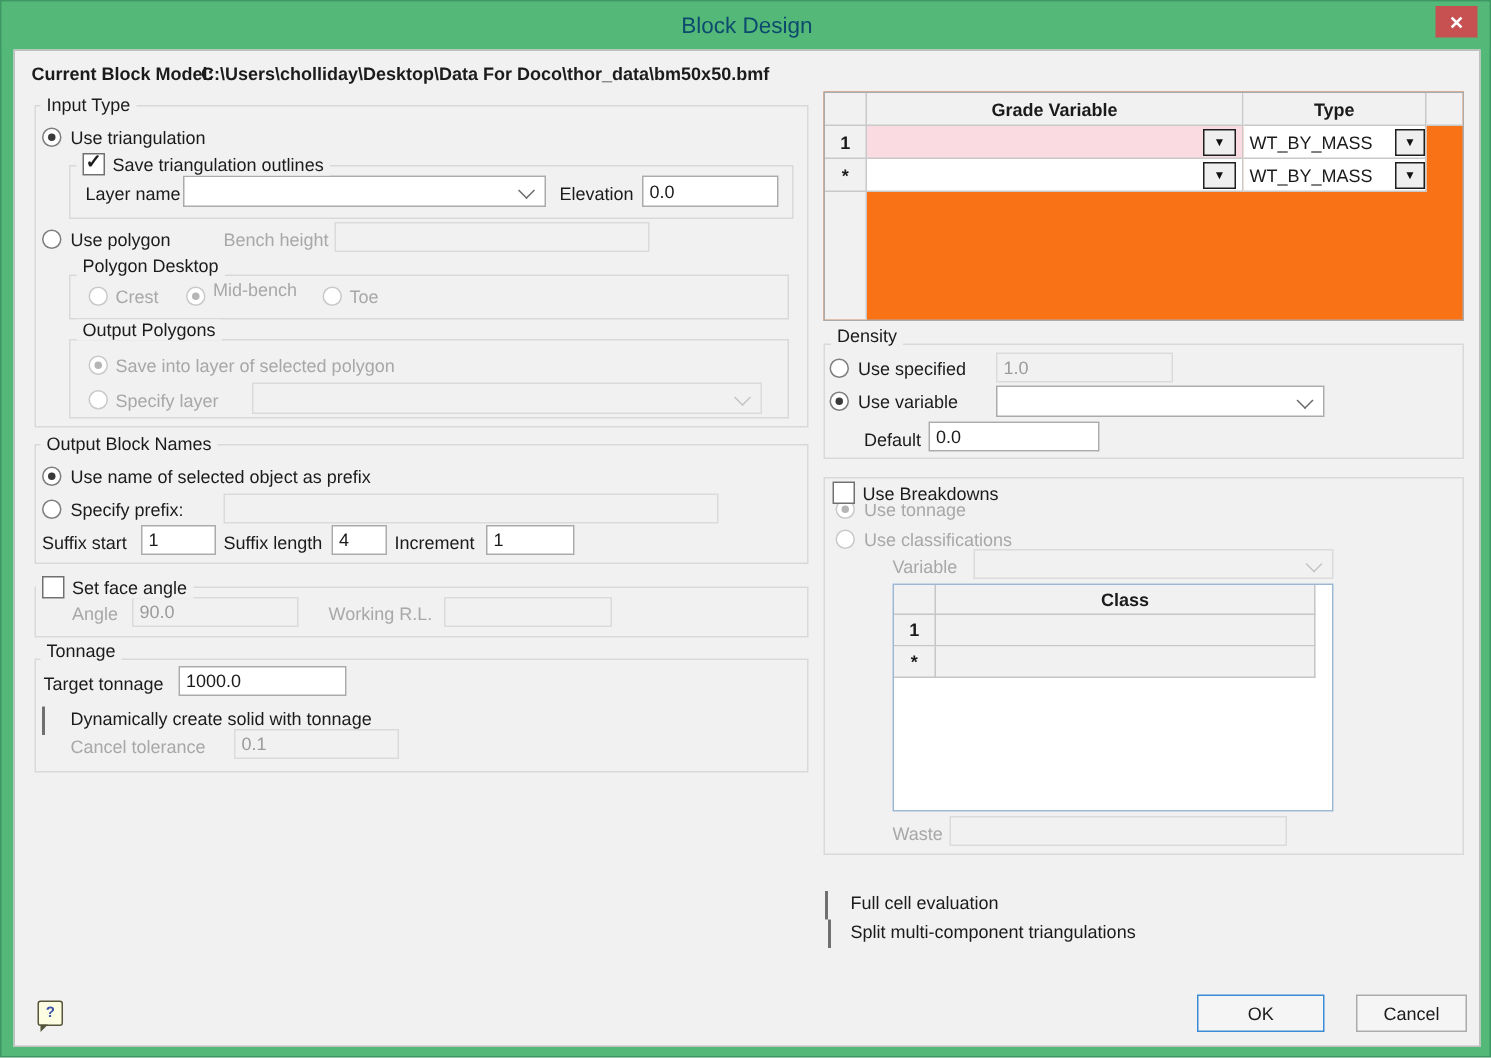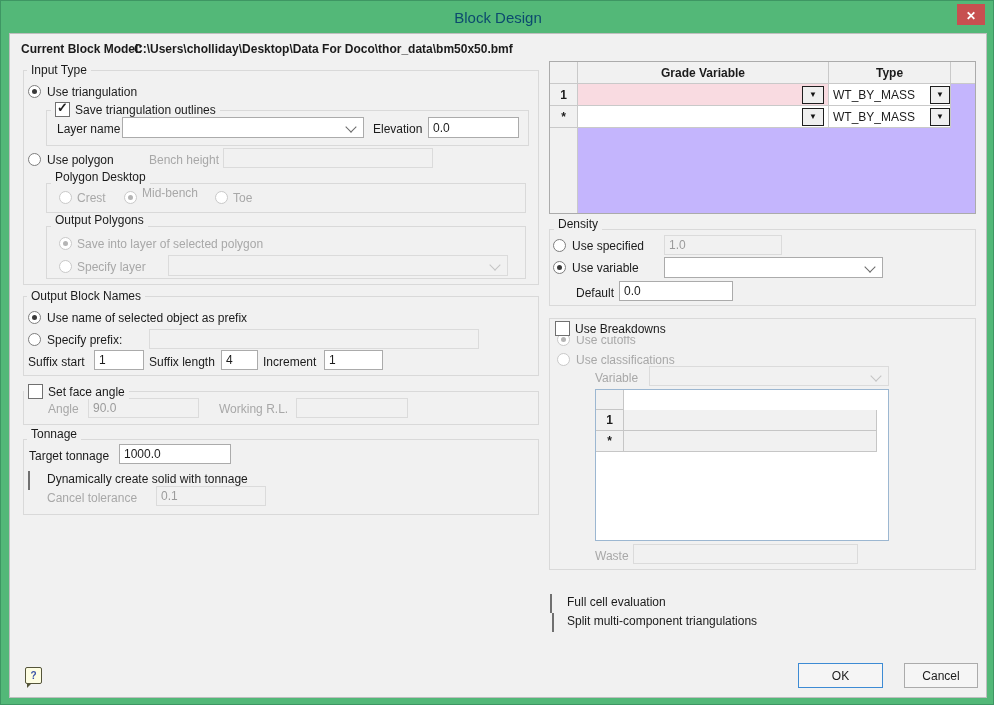--- a/index.html
+++ b/index.html
@@ -135,21 +135,21 @@
   <span class="abs gcap" style="left:26px;top:426px">Tonnage</span>
   <span class="abs lbl" style="left:28px;top:448px">Target tonnage</span>
   <input class="abs fld" style="left: 118px; top: 443px; width: 112px; height: 20px;" value="1000.0">
   <span class="abs chk" style="left:27px;top:471px"></span>
   <span class="abs lbl" style="left:46px;top:471px">Dynamically create solid with tonnage</span>
   <span class="abs lbl dis" style="left:46px;top:490px">Cancel tolerance</span>
   <input class="abs fld fdis" style="left: 155px; top: 485px; width: 110px; height: 20px;" value="0.1">
 
   
   
-  <div class="abs" style="left:548px;top:60px;width:427px;height:153px;background:#c4b5fd;border:1px solid #ABABAB">
+  <div class="abs" style="left:548px;top:60px;width:427px;height:153px;background:#f97316;border:1px solid #ABABAB">
     <div class="abs hdr" style="left:0;top:0;width:425px;height:22px;border-bottom:1px solid #C9C9C9"></div>
     <div class="abs hdr" style="left:0;top:0;width:28px;height:22px;border-right:1px solid #C9C9C9;border-bottom:1px solid #C9C9C9"></div>
     <div class="abs hdr" style="left:28px;top:0;width:251px;height:22px;border-right:1px solid #C9C9C9;border-bottom:1px solid #C9C9C9">Grade Variable</div>
     <div class="abs hdr" style="left:279px;top:0;width:122px;height:22px;border-right:1px solid #C9C9C9;border-bottom:1px solid #C9C9C9">Type</div>
 
     <div class="abs cellnum" style="left:0;top:22px;width:28px;height:22px;border-right:1px solid #C9C9C9;border-bottom:1px solid #C9C9C9">1</div>
     <div class="abs" style="left:28px;top:22px;width:251px;height:22px;background:#F9DBE1;border-right:1px solid #C9C9C9;border-bottom:1px solid #C9C9C9">
       <span class="lbl" style="padding-left:4px"></span>
     </div>
     <div class="abs ddbtn" style="left:252px;top:24px;width:22px;height:18px"></div>
@@ -186,31 +186,32 @@
   <span class="abs lbl" style="left:575px;top:285px">Default</span>
   <input class="abs fld" style="left: 618px; top: 280px; width: 114px; height: 20px;" value="0.0">
 
   
   <div class="abs gbox" style="left:548px;top:317px;width:427px;height:252px"></div>
   <div class="abs caprow" style="left:550px;top:320px">
     <span class="chk"></span>
     <span>Use Breakdowns</span>
   </div>
   <span class="abs radio rdis sel" style="left:556px;top:332px"></span>
-  <span class="abs lbl dis" style="left:575px;top:332px">Use cutoffs</span>
+  <span class="abs lbl dis" style="left:575px;top:332px">Use tonnage</span>
   <span class="abs radio rdis" style="left:556px;top:352px"></span>
   <span class="abs lbl dis" style="left:575px;top:352px">Use classifications</span>
   <span class="abs lbl dis" style="left:594px;top:370px">Variable</span>
   <div class="abs combo fdis" style="left:648px;top:365px;width:240px;height:20px">
     <span class="chev cvdis"></span>
   </div>
 
   
   <div class="abs" style="left:594px;top:388px;width:294px;height:152px;background:#fff;border:1px solid #9CB7D1">
     <div class="abs hdr" style="left:0;top:0;width:28px;height:20px;border-right:1px solid #C6C6C6;border-bottom:1px solid #C6C6C6"></div>
+    <div class="abs hdr" style="left:28px;top:0;width:253px;height:20px;border-right:1px solid #C6C6C6;border-bottom:1px solid #C6C6C6">Class</div>
     <div class="abs cellnum" style="left:0;top:20px;width:28px;height:21px;border-right:1px solid #C6C6C6;border-bottom:1px solid #C6C6C6">1</div>
     <div class="abs" style="left:28px;top:20px;width:253px;height:21px;background:#F1F1F1;border-right:1px solid #C6C6C6;border-bottom:1px solid #C6C6C6">
       <span class="lbl" style="padding-left:4px"></span>
     </div>
     <div class="abs cellnum" style="left:0;top:41px;width:28px;height:21px;border-right:1px solid #C6C6C6;border-bottom:1px solid #C6C6C6">*</div>
     <div class="abs" style="left:28px;top:41px;width:253px;height:21px;background:#F1F1F1;border-right:1px solid #C6C6C6;border-bottom:1px solid #C6C6C6">
       <span class="lbl" style="padding-left:4px"></span>
     </div>
   </div>
 

